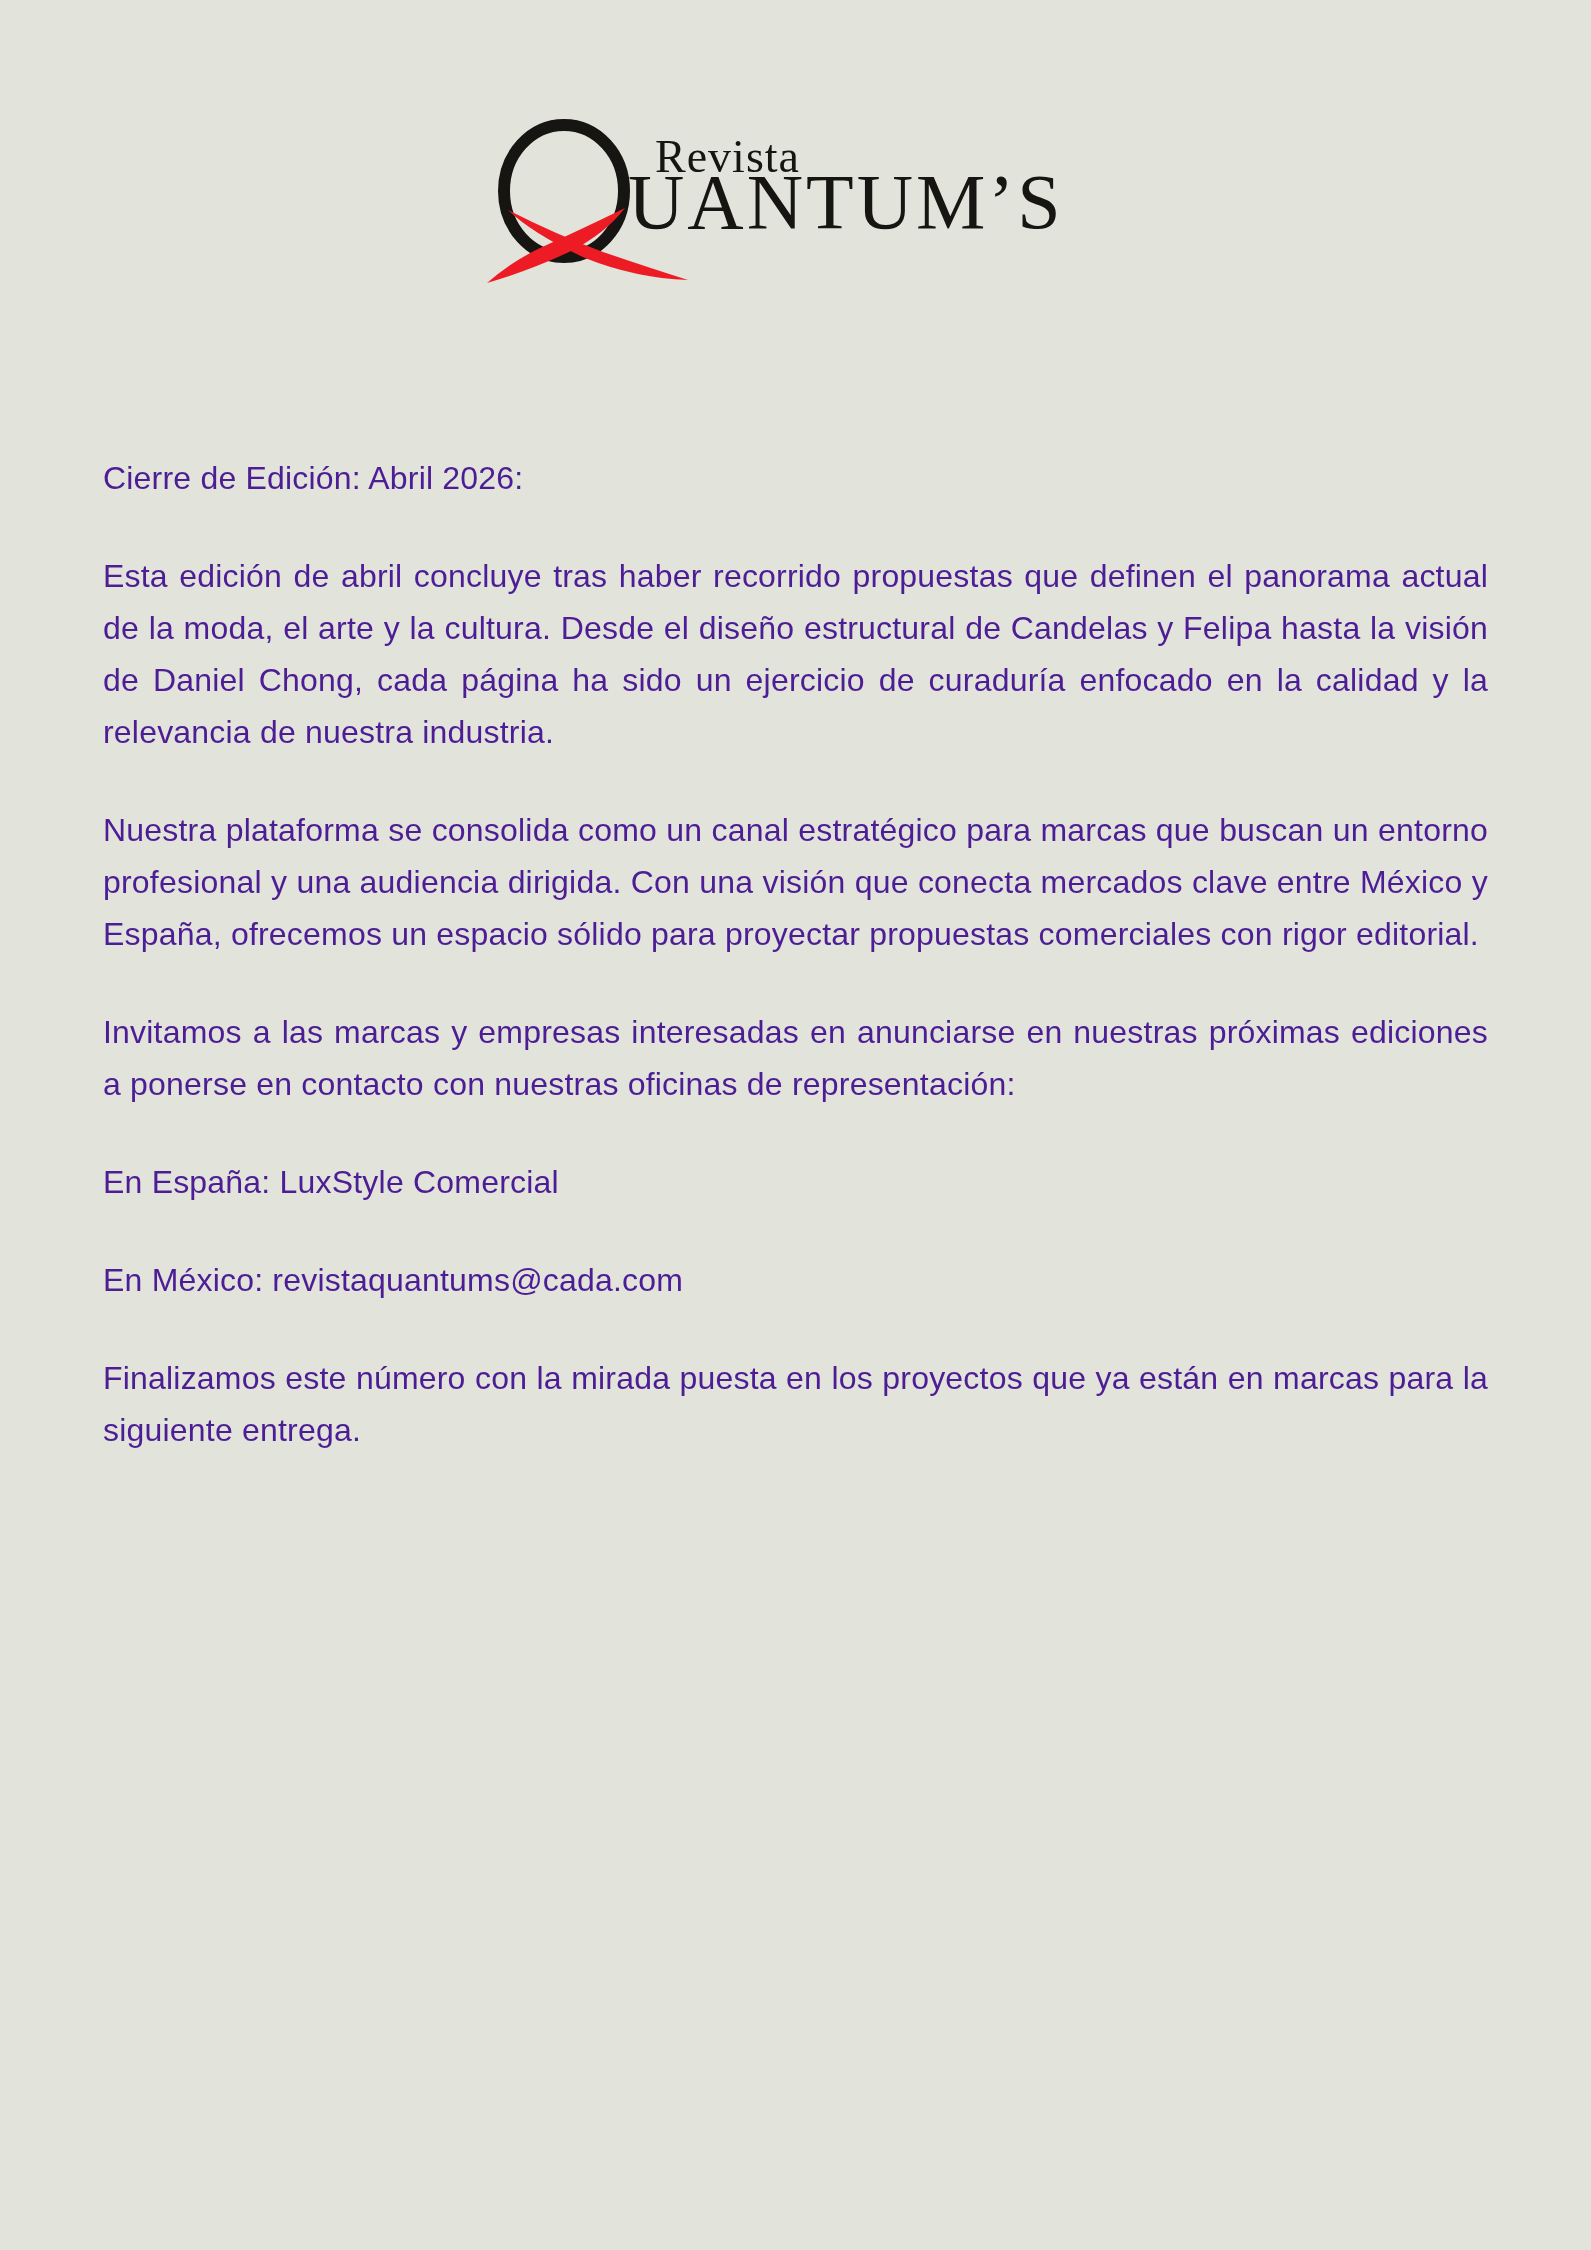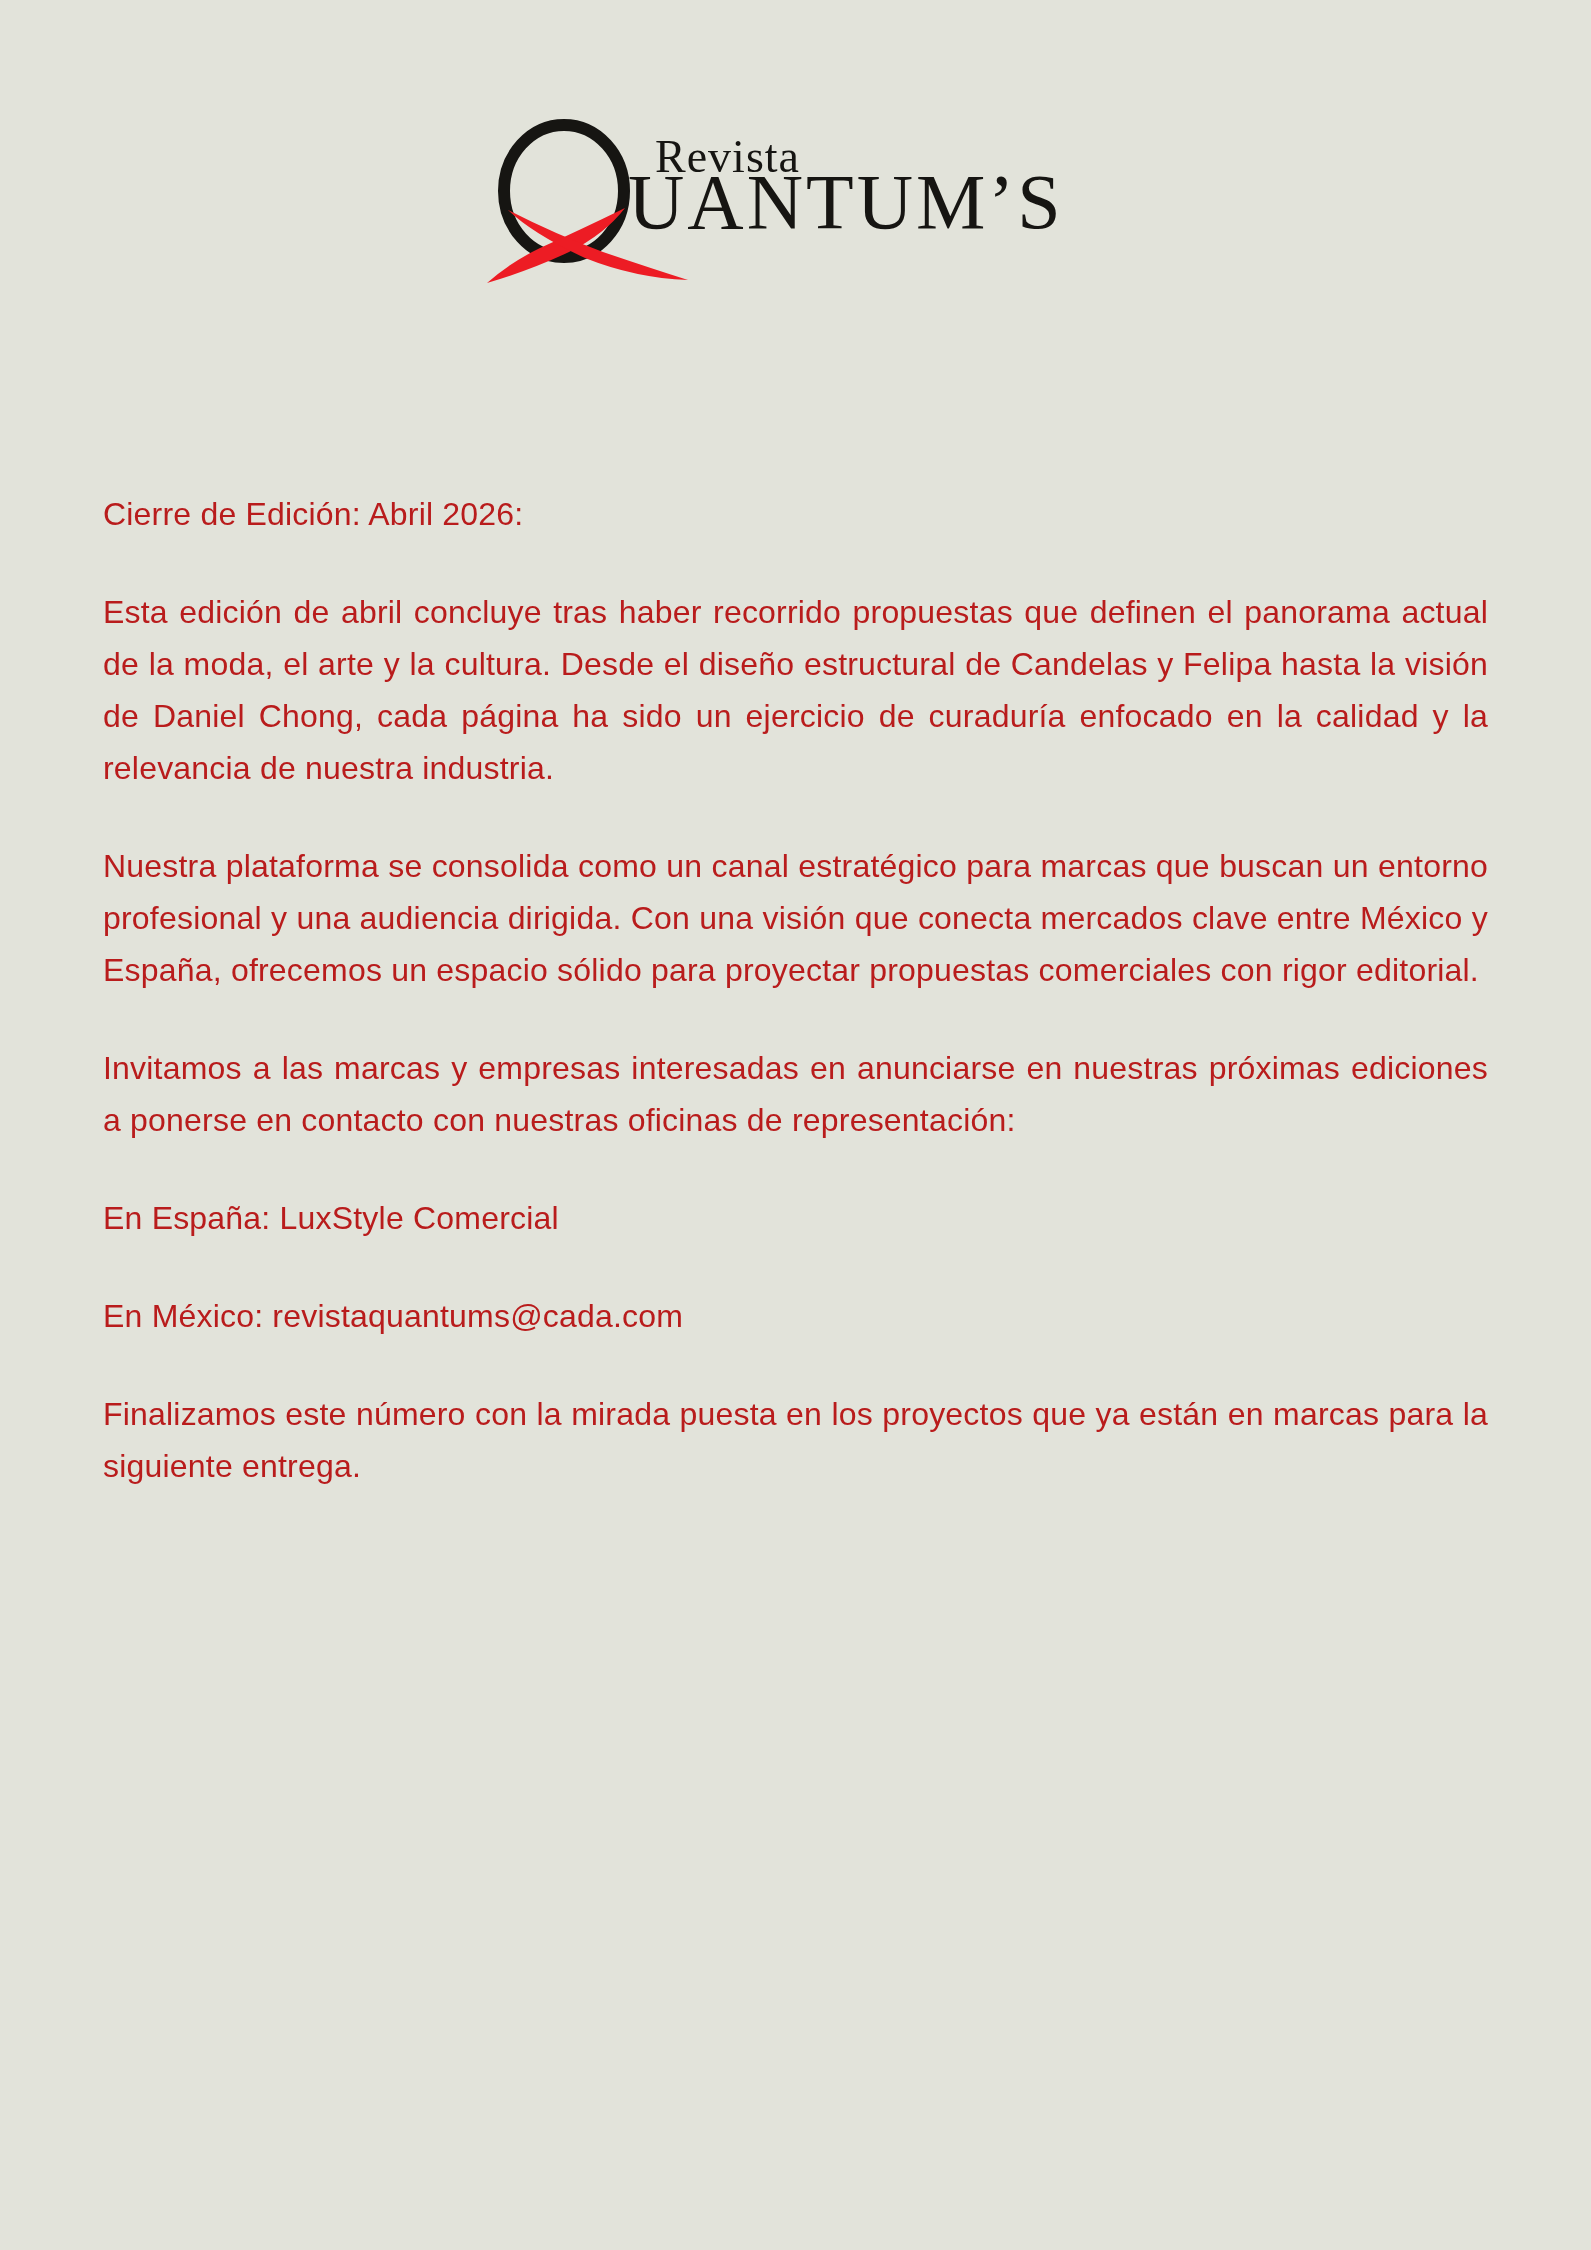--- a/index.html
+++ b/index.html
@@ -38,25 +38,24 @@
     font-size: 78px;
     letter-spacing: 3px;
   }
 
   
   .content {
     position: absolute;
     top: 452px;
     left: 103px;
     right: 103px;
-    color: #b91c1c;
+    color: #4c1d95;
     font-size: 32px;
     line-height: 52px;
     letter-spacing: 0.2px;
-    margin-top: 36px;
   }
   .content p { margin-bottom: 46px; }
   .content p.justified {
     text-align: justify;
     text-justify: inter-word;
   }
 </style>
 </head>
 <body>
 

